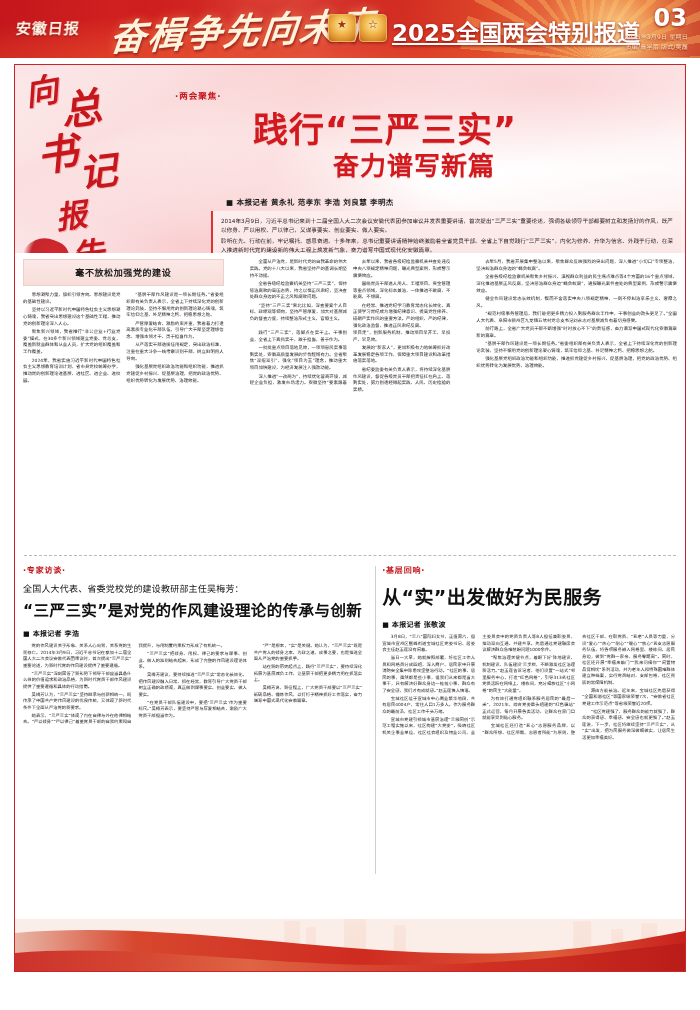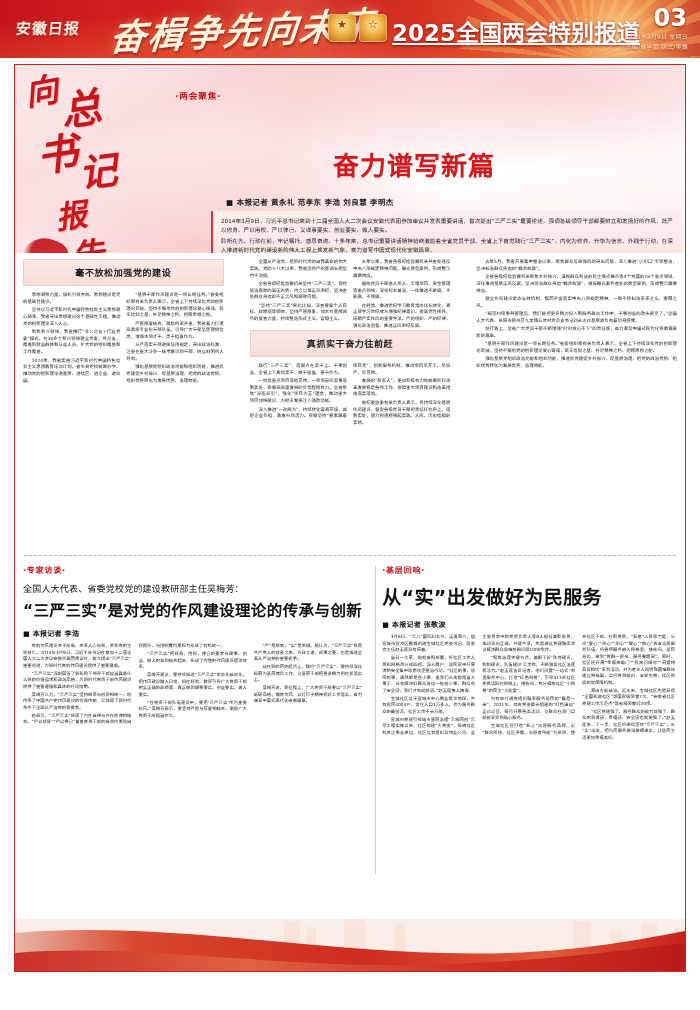--- a/index.html
+++ b/index.html
@@ -321,20 +321,21 @@
         <span class="calli-ch cc0">向</span>
         <span class="calli-ch cc1">总</span>
         <span class="calli-ch cc2">书</span>
         <span class="calli-ch cc3">记</span>
         <span class="calli-ch cc4">报</span>
         <span class="calli-ch cc5">告</span>
         <div class="calli-stroke"></div>
       </div>
 
       <div class="kicker">·两会聚焦·</div>
+      <div class="headline-1">践行“三严三实”</div>
       <div class="headline-2">奋力谱写新篇</div>
       <div class="byline-main">■ 本报记者 黄永礼 范孝东 李浩 刘良慧 李明杰</div>
 
       <div class="lead-box">
         <p class="lead-p">2014年3月9日，习近平总书记来到十二届全国人大二次会议安徽代表团参加审议并发表重要讲话，首次提出“三严三实”重要论述，强调各级领导干部都要树立和发扬好的作风，既严以修身、严以用权、严以律己，又谋事要实、创业要实、做人要实。</p>
         <p class="lead-p">聆听在先、行动在前，牢记嘱托、感恩奋进。十多年来，总书记重要讲话精神始终激励着全省党员干部。全省上下自觉践行“三严三实”，内化为修养、升华为信念、外践于行动，在深入推进新时代党的建设新的伟大工程上焕发新气象，奋力谱写中国式现代化安徽篇章。</p>
       </div>
     </div>
 
     <div class="body-wrap">
@@ -356,21 +357,20 @@
 
         <div class="col">
           <div class="minicols">
             <p class="ptext">全面从严治党，是新时代党的自我革命的伟大实践。党的十八大以来，我省坚持严的基调长期坚持不动摇。</p>
             <p class="ptext">全省各级纪检监察机关坚持“三严三实”，保持惩治腐败的高压态势，持之以恒正风肃纪，坚决查处群众身边的不正之风和腐败问题。</p>
             <p class="ptext">“坚持“三严三实”来北比如，深查要案个人目标、政绩观等倾向，坚持严管厚爱，加大对基层减负的督查力度，持续整治形式主义、官僚主义。</p>
             <p class="ptext">去年以来，我省各级纪检监察机关共查处违反中央八项规定精神问题，曝光典型案例，形成警示震慑效应。</p>
             <p class="ptext">围绕党员干部选人用人、工程项目、资金管理等重点领域，深化标本兼治，一体推进不敢腐、不能腐、不想腐。</p>
             <p class="ptext">在经常、推进党纪学习教育常态化长效化，真正使学习党纪成为增强纪律意识、提高党性修养、砥砺严实作风的重要方法。严的组织、严的纪律，强化政治监督，推进正风肃纪反腐。</p>
           </div>
-          <div class="subhead">真抓实干奋力往前赶</div>
           <div class="minicols">
             <p class="ptext">践行“三严三实”，落脚点在实干上。干事创业，全省上下真抓实干，敢于担当，善于作为。</p>
             <p class="ptext">一批批重点项目落地见效，一项项惠民实事落到实处，安徽高质量发展的步伐铿锵有力。全省聚焦“双招双引”，强化“项目为王”理念，推动重大项目加快建设，为经济发展注入强劲动能。</p>
             <p class="ptext">深入推进“一改两为”，持续优化营商环境，减轻企业负担，激发市场活力。安徽坚持“要素跟着项目走”，创新服务机制，推动项目早开工、早投产、早见效。</p>
             <p class="ptext">发展的“新家人”，更加积极有力地统筹抓好改革发展稳定各项工作，保障重大项目建设和改革措施落实落地。</p>
             <p class="ptext">省纪委监委有关负责人表示，将持续深化基层作风建设，督促各级党员干部把责任扛在肩上、落到实处，努力创造经得起实践、人民、历史检验的实绩。</p>
           </div>
         </div>
 
         <div class="col">

